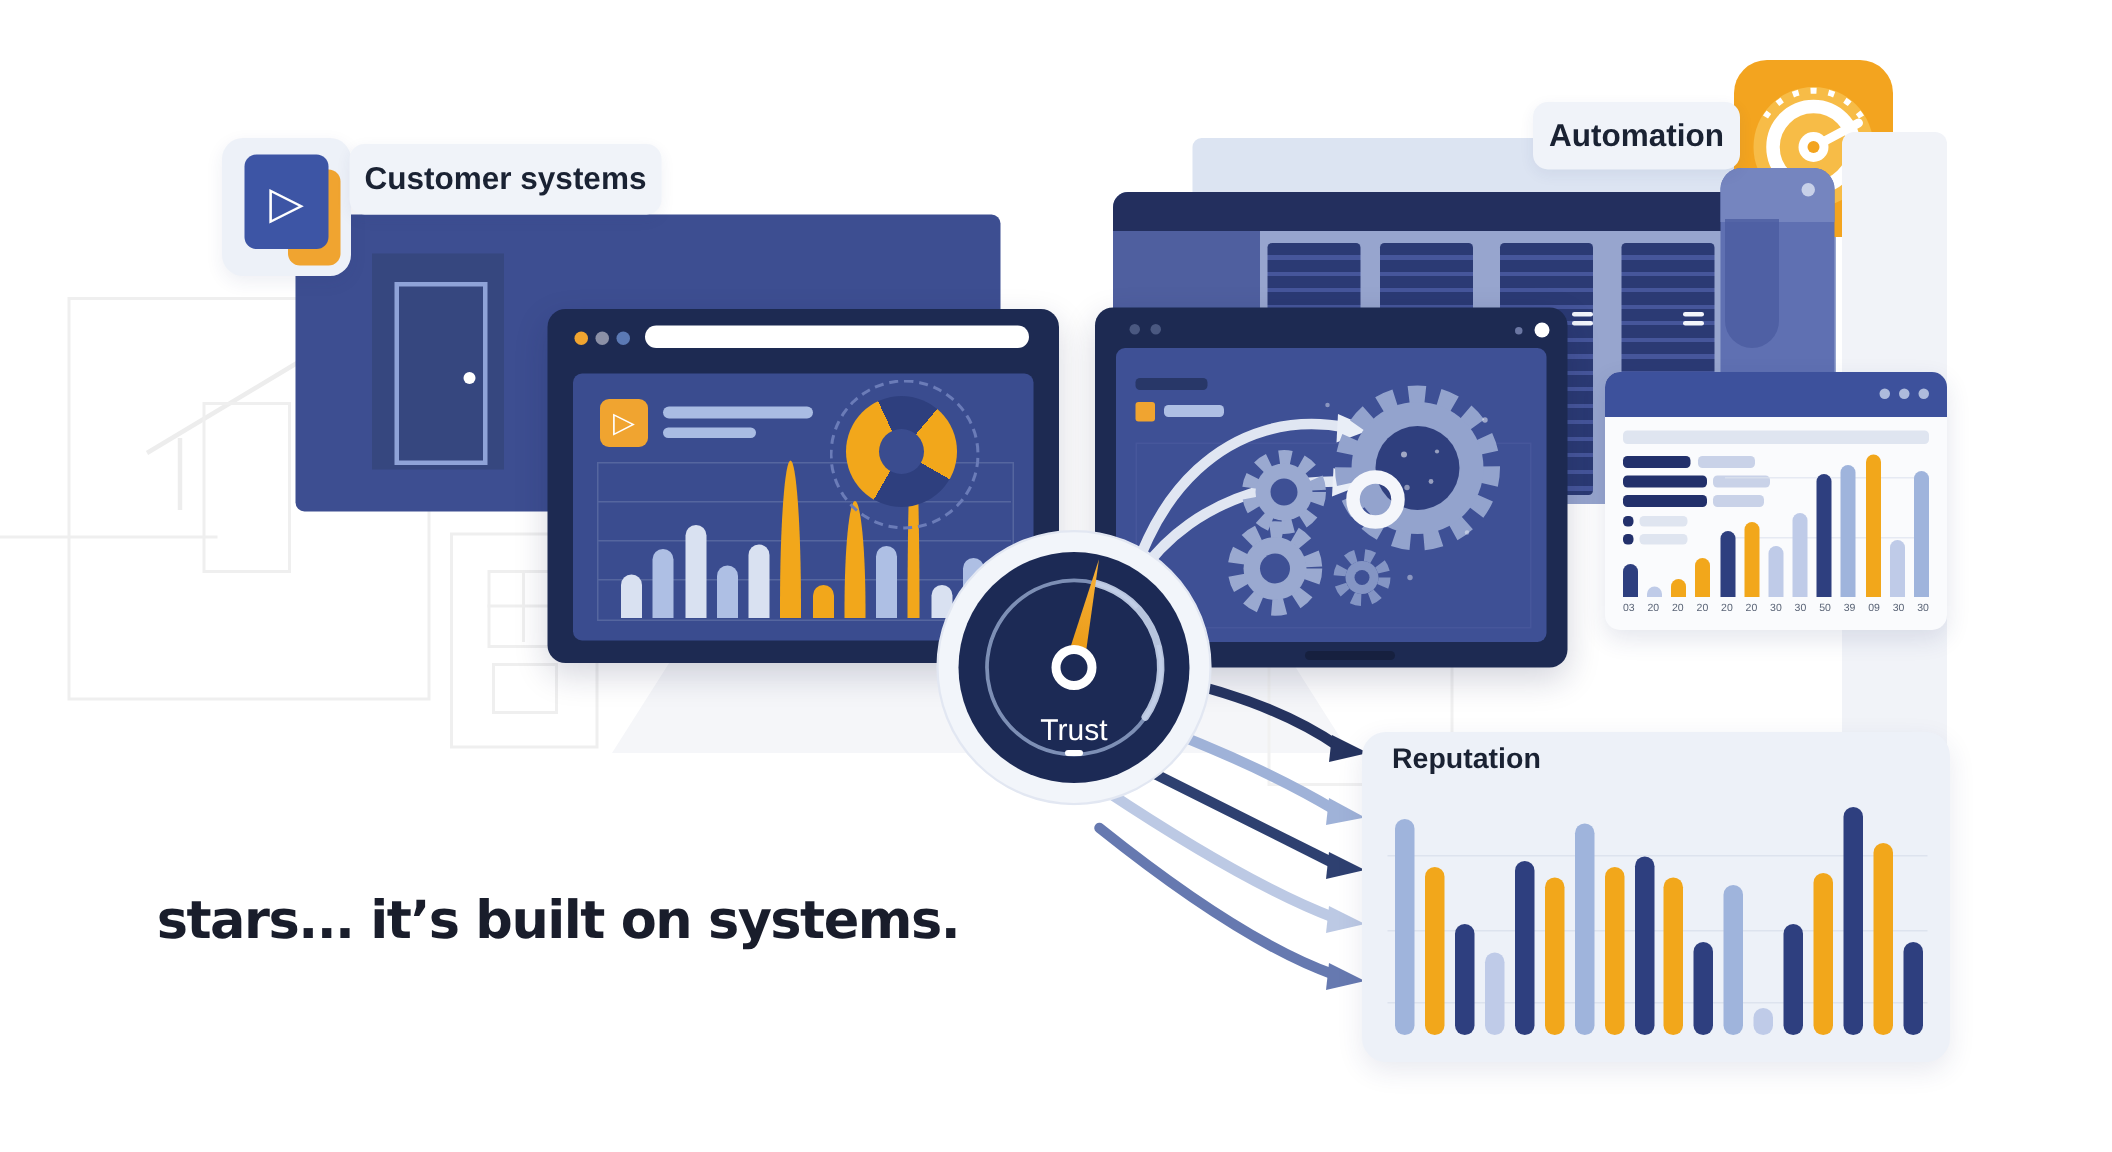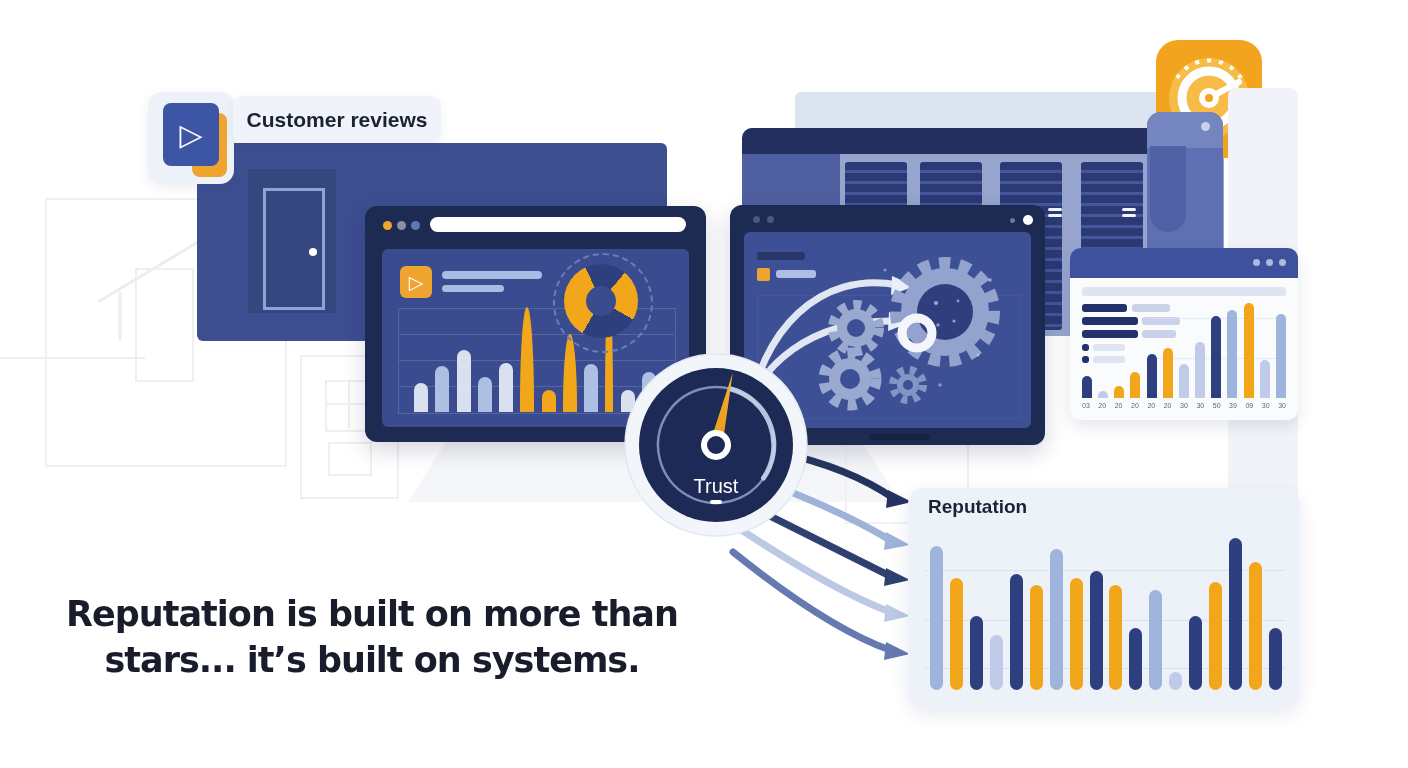--- a/index.html
+++ b/index.html
@@ -245,21 +245,24 @@
     </svg>
   </div>
 
   <div>
     <div class="abs" style="left:148px;top:92px;width:86px;height:92px;background:#edf1f8;border-radius:14px;box-shadow:0 4px 12px rgba(40,55,110,.08);"></div>
     <div class="abs" style="left:192px;top:113px;width:35px;height:64px;background:#f0a430;border-radius:8px;"></div>
     <div class="abs" style="left:163px;top:103px;width:56px;height:63px;background:#3d55a5;border-radius:8px;color:#fff;display:flex;align-items:center;justify-content:center;font-size:30px;">▷</div>
   </div>
 
   <div class="pill" style="left:233px;top:96px;width:208px;height:47px;">
-    <span>Customer reviews</span>
+    <span>Customer systems</span>
+  </div>
+  <div class="pill" style="left:1022px;top:68px;width:138px;height:45px;">
+    <span>Automation</span>
   </div>
 
   <svg class="abs" style="left:720px;top:430px;" width="210" height="250">
     <path d="M 58 22 Q 130 38 173 68" fill="none" stroke="#25335f" stroke-width="7" stroke-linecap="round"></path>
     <polygon points="168,60 192,72 166,78" fill="#25335f"></polygon>
     <path d="M 40 50 Q 120 80 170 110" fill="none" stroke="#9fb2d8" stroke-width="7" stroke-linecap="round"></path>
     <polygon points="166,102 190,115 164,120" fill="#9fb2d8"></polygon>
     <path d="M 26 74 Q 118 120 170 146" fill="none" stroke="#2e4070" stroke-width="7" stroke-linecap="round"></path>
     <polygon points="166,138 190,150 164,156" fill="#2e4070"></polygon>
     <path d="M 17 97 Q 112 160 170 182" fill="none" stroke="#bcc9e4" stroke-width="7" stroke-linecap="round"></path>
@@ -307,17 +310,16 @@
         <div class="bar" style="height: 18px; background: rgb(191, 203, 232);"></div>
         <div class="bar" style="height: 74px; background: rgb(46, 63, 127);"></div>
         <div class="bar" style="height: 108px; background: rgb(242, 167, 27);"></div>
         <div class="bar" style="height: 152px; background: rgb(46, 63, 127);"></div>
         <div class="bar" style="height: 128px; background: rgb(242, 167, 27);"></div>
         <div class="bar" style="height: 62px; background: rgb(46, 63, 127);"></div>
       </div>
   </div>
 
   <div id="headline">
-    <div>Reputation is built on more than</div>
     <div>stars... it’s built on systems.</div>
   </div>
 
 </div>
 
 </body></html>

